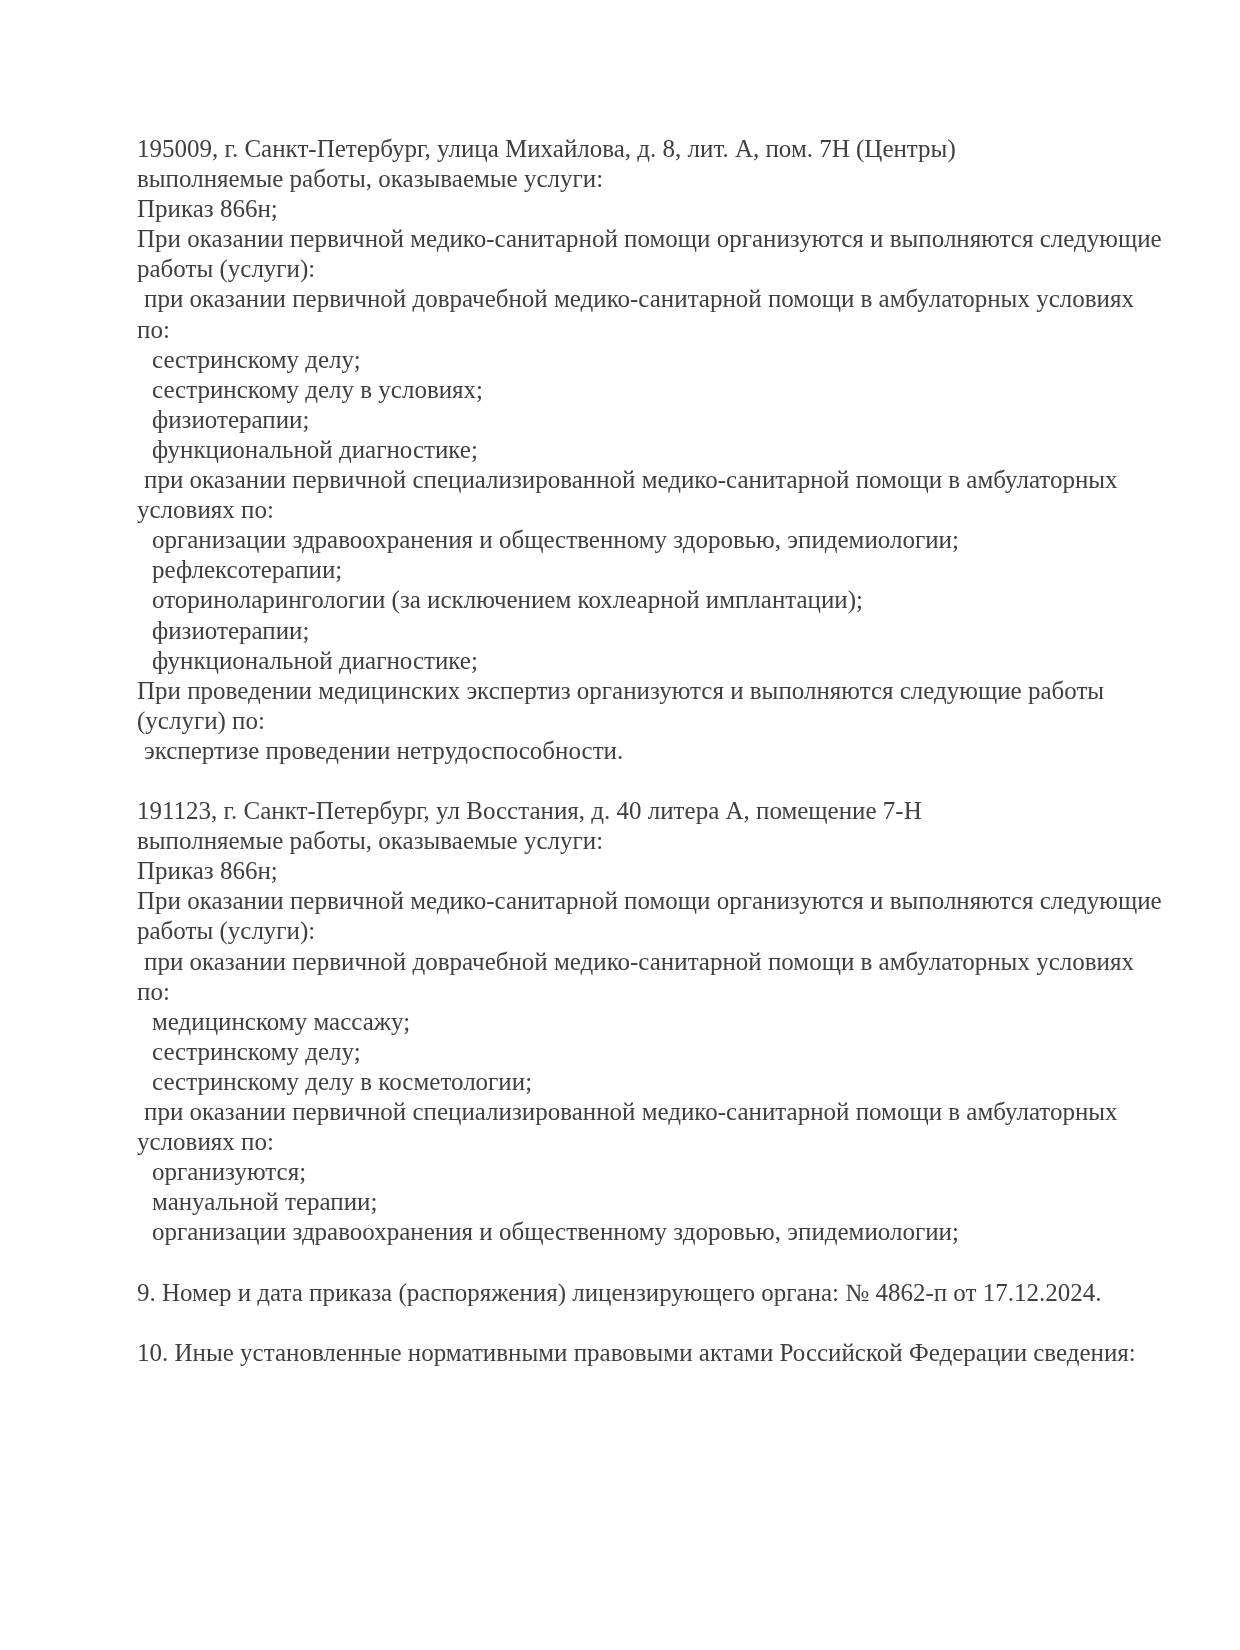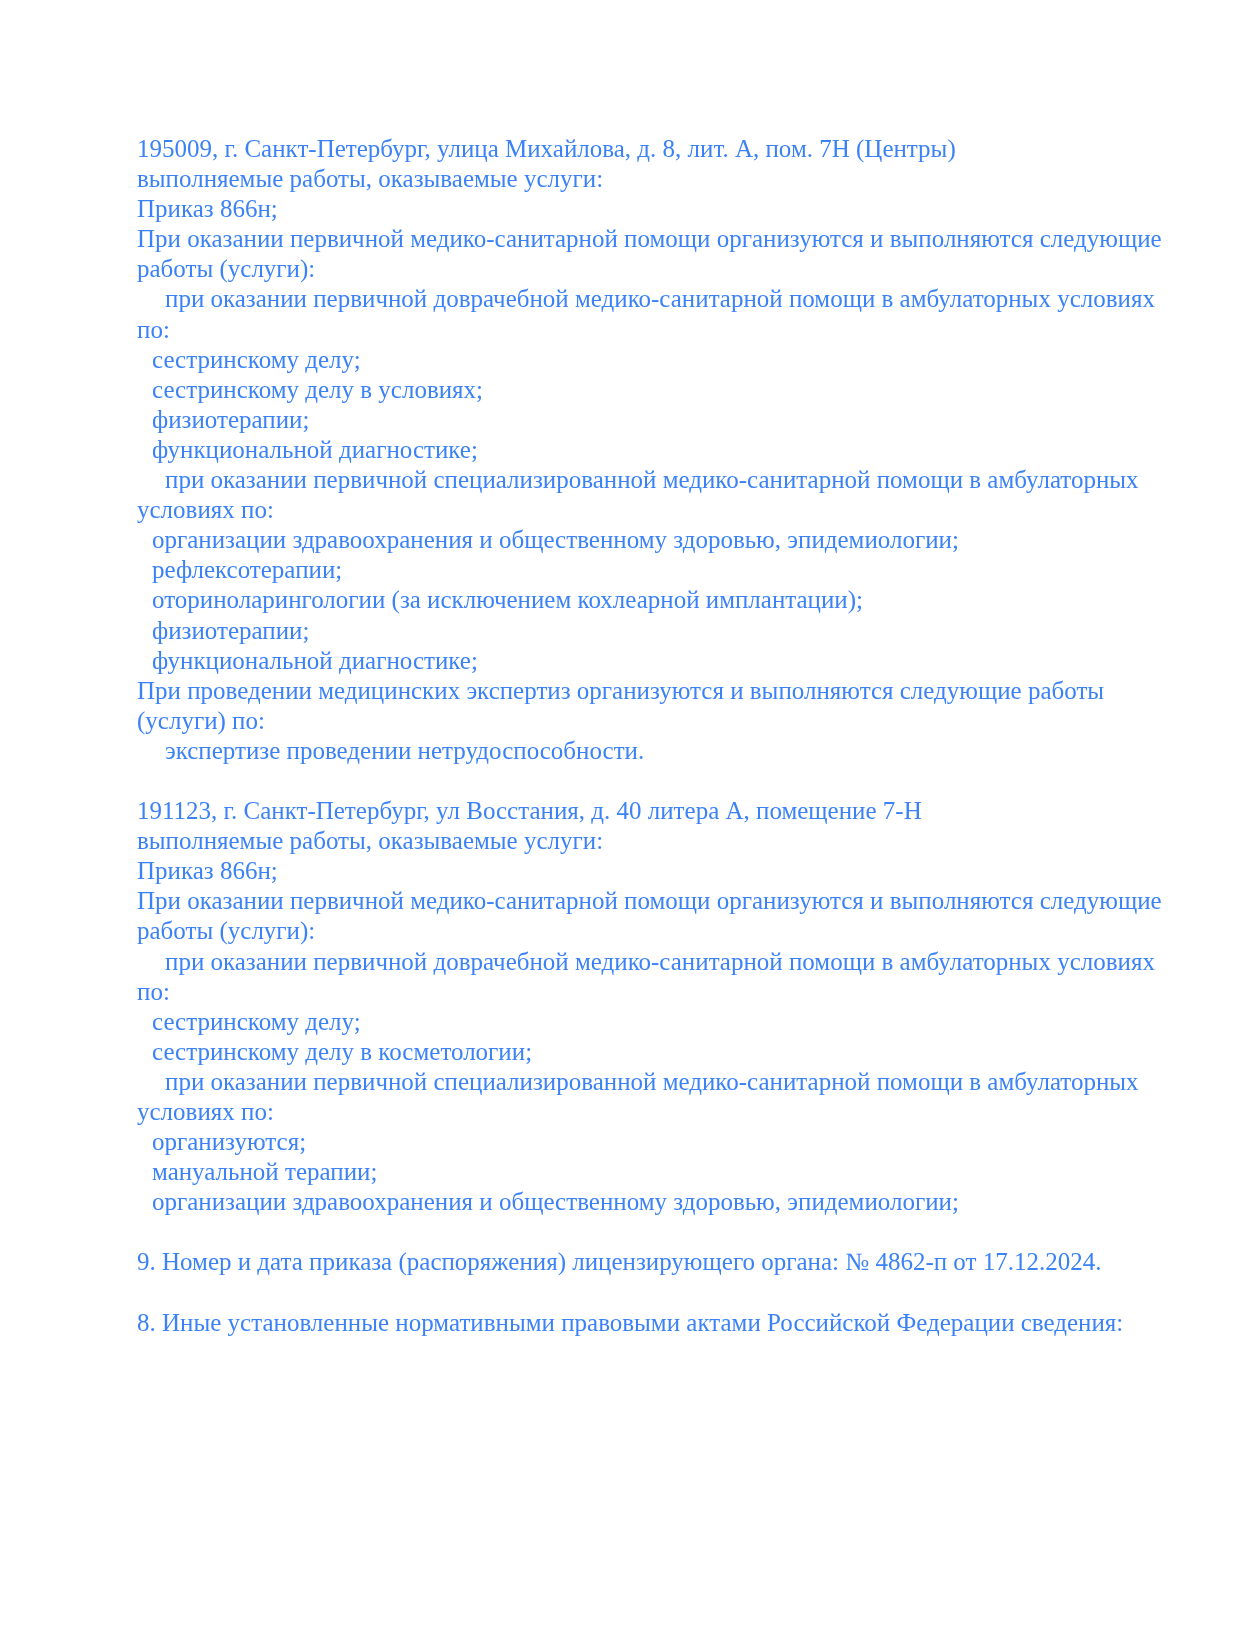--- a/index.html
+++ b/index.html
@@ -8,34 +8,34 @@
     background: #ffffff;
   }
   .page {
     position: relative;
     width: 1240px;
     height: 1650px;
     background: #ffffff;
     overflow: hidden;
     font-family: "Liberation Serif", "DejaVu Serif", serif;
     font-size: 25px;
-    color: #3b82f6;
+    color: #404040;
   }
   .doc-body {
     position: absolute;
     left: 137px;
     top: 134px;
     width: 1060px;
   }
   .line {
     height: 30.1px;
     line-height: 30.1px;
     white-space: nowrap;
   }
-  .indent-1 { padding-left: 7px; margin-left: 21px; }
+  .indent-1 { padding-left: 7px; }
   .indent-2 { padding-left: 15px; }
 </style>
 </head>
 <body>
 
 <div class="page">
   <div class="doc-body" id="doc-body">
       <div class="line">195009, г. Санкт-Петербург, улица Михайлова, д. 8, лит. А, пом. 7Н (Центры)</div>
       <div class="line">выполняемые работы, оказываемые услуги:</div>
       <div class="line">Приказ 866н;</div>
@@ -58,25 +58,26 @@
       <div class="line">(услуги) по:</div>
       <div class="line indent-1">экспертизе проведении нетрудоспособности.</div>
       <div class="line"></div>
       <div class="line">191123, г. Санкт-Петербург, ул Восстания, д. 40 литера А, помещение 7-Н</div>
       <div class="line">выполняемые работы, оказываемые услуги:</div>
       <div class="line">Приказ 866н;</div>
       <div class="line">При оказании первичной медико-санитарной помощи организуются и выполняются следующие</div>
       <div class="line">работы (услуги):</div>
       <div class="line indent-1">при оказании первичной доврачебной медико-санитарной помощи в амбулаторных условиях</div>
       <div class="line">по:</div>
+      <div class="line indent-2">медицинскому массажу;</div>
       <div class="line indent-2">сестринскому делу;</div>
       <div class="line indent-2">сестринскому делу в косметологии;</div>
       <div class="line indent-1">при оказании первичной специализированной медико-санитарной помощи в амбулаторных</div>
       <div class="line">условиях по:</div>
       <div class="line indent-2">организуются;</div>
       <div class="line indent-2">мануальной терапии;</div>
       <div class="line indent-2">организации здравоохранения и общественному здоровью, эпидемиологии;</div>
       <div class="line"></div>
       <div class="line">9. Номер и дата приказа (распоряжения) лицензирующего органа: № 4862-п от 17.12.2024.</div>
       <div class="line"></div>
-      <div class="line">8. Иные установленные нормативными правовыми актами Российской Федерации сведения:</div>
+      <div class="line">10. Иные установленные нормативными правовыми актами Российской Федерации сведения:</div>
     </div>
 </div>
 
 </body></html>

